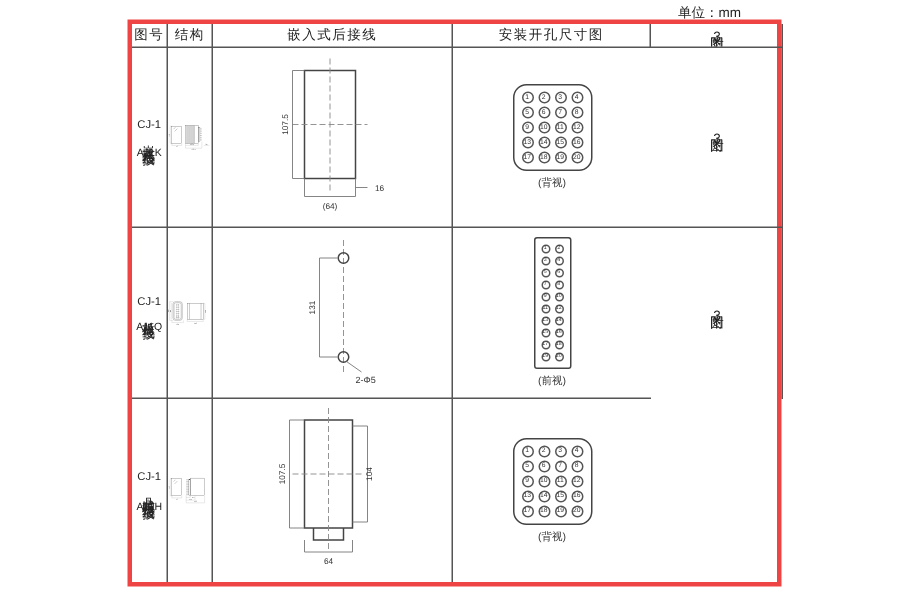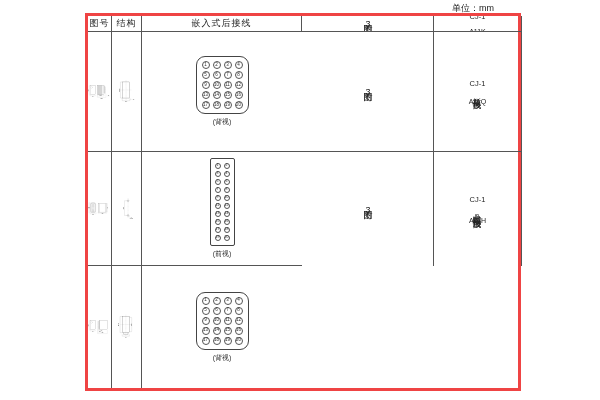--- a/index.html
+++ b/index.html
@@ -57,20 +57,21 @@
 </head>
 <body>
 
 <div class="unit-label">单位：mm</div>
 
 <div class="doc-table">
 
   <div class="dt-cell hdr">图号</div>
   <div class="dt-cell hdr">结构</div>
   <div class="dt-cell hdr">嵌入式后接线</div>
+  <div class="dt-cell hdr">安装开孔尺寸图</div>
 
   <div class="dt-cell">
     <span class="vtext">附图3</span>
   </div>
   <div class="dt-cell struct">
     <span class="model">CJ-1</span>
     <span class="desc">嵌入式后接线</span>
     <span class="code">A11K</span>
   </div>
   <div class="dt-cell">

